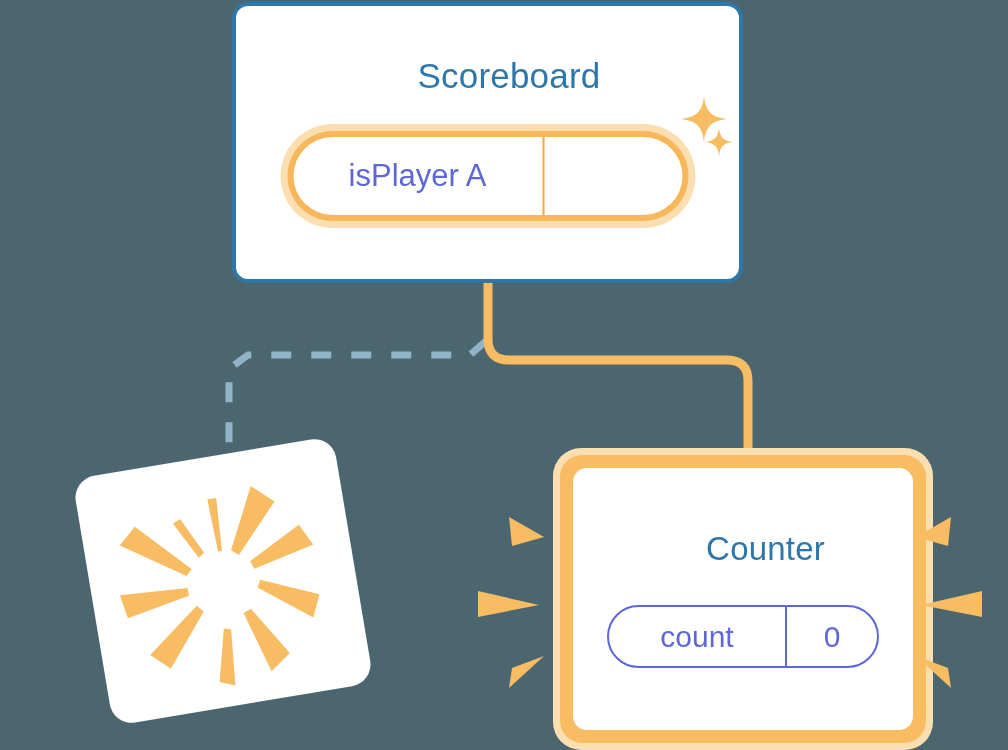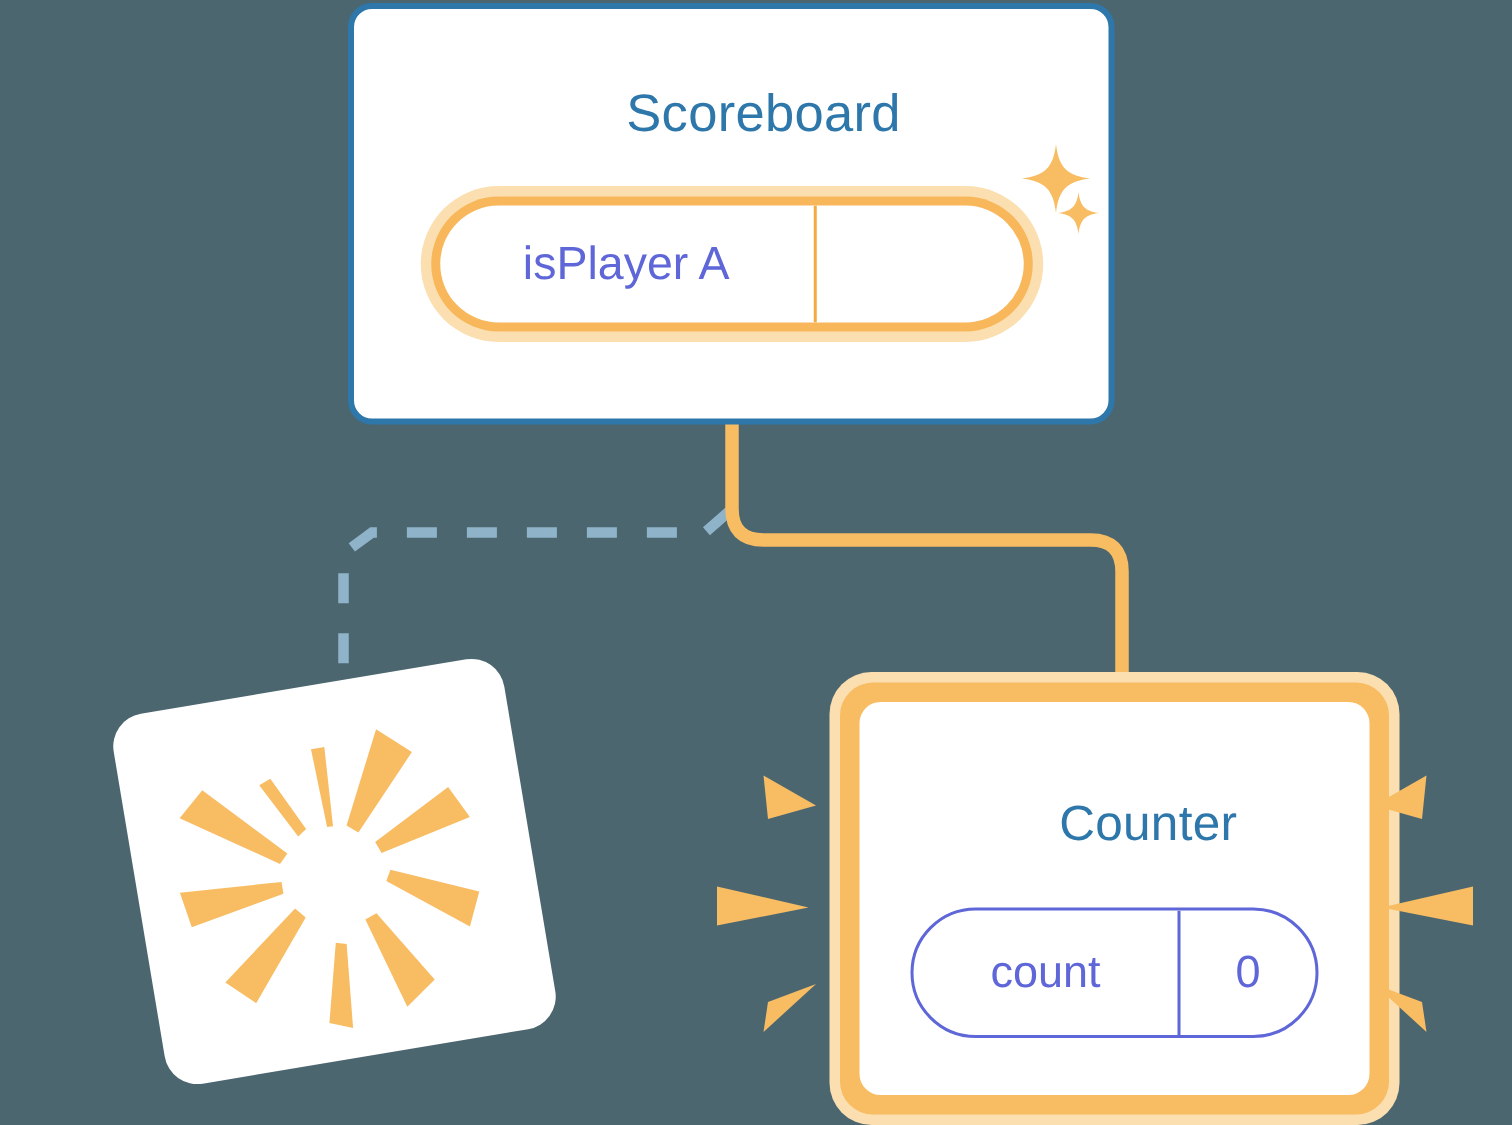--- a/index.html
+++ b/index.html
@@ -132,21 +132,21 @@
     background: #ffffff;
   }
   .card-counter .card-title {
     margin-top: 62px;
     font-size: 33px;
     padding-left: 45px;
   }
   .pill-counter {
     top: 137px;
     width: 272px;
-    height: 87px;
+    height: 63px;
   }
   .pill-counter .pill-face {
     position: absolute;
     inset: 0;
     border: 2px solid #5e66d8;
     border-radius: 999px;
     background: #ffffff;
     box-sizing: border-box;
   }
   .pill-counter .pill-key {

